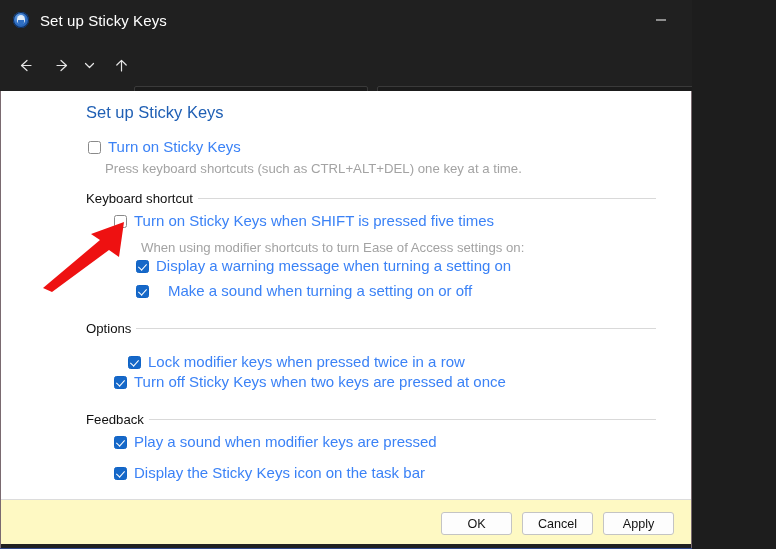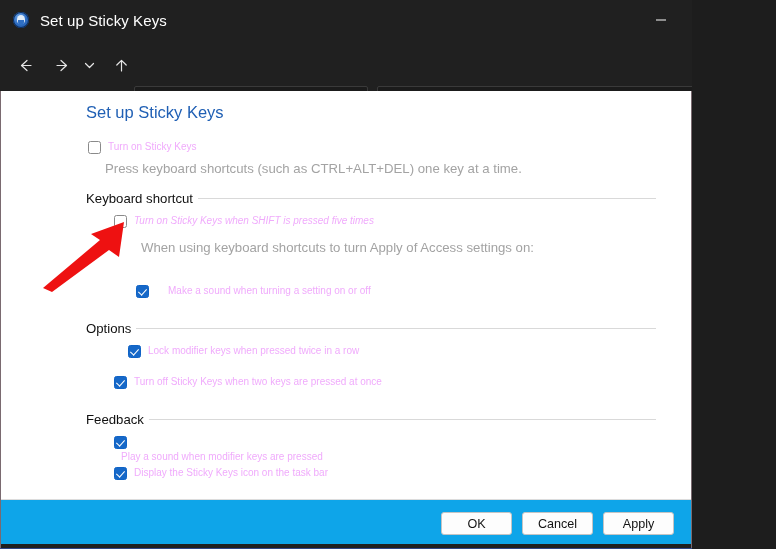--- a/index.html
+++ b/index.html
@@ -259,22 +259,22 @@
     content: "";
     position: absolute;
     left: 3.3px; top: 1.4px;
     width: 4px; height: 7px;
     border: solid #ffffff;
     border-width: 0 1.7px 1.7px 0;
     transform: rotate(42deg);
   }
   .cb-label {
     margin-left: 7px;
-    font-size: 10px;
-    color: #f0abfc;
+    font-size: 15px;
+    color: #3b82f6;
     line-height: 15px;
   }
 
   .plain-text {
     position: absolute;
     font-size: 13.2px;
     color: #a3a3a3;
     white-space: nowrap;
   }
 
@@ -315,21 +315,21 @@
     border-radius: 2px;
     background: #8a8a8a;
   }
 
   
   #footer {
     position: absolute;
     left: 1px; top: 499px;
     width: 773px;
     height: 44px;
-    background: #0ea5e9;
+    background: #fef9c3;
     border-top: 1px solid #dcdcdc;
   }
   .dlg-btn {
     position: absolute;
     top: 12px;
     height: 23px;
     background: #fdfdfd;
     border: 1px solid #c4c4c4;
     border-radius: 3px;
     font-family: "Liberation Sans", sans-serif;
@@ -459,54 +459,58 @@
     <div class="cb-label">Turn on Sticky Keys</div>
   </div>
 
   <div class="plain-text" style="left:105px; top:161px;">Press keyboard shortcuts (such as CTRL+ALT+DEL) one key at a time.</div>
 
   <div class="group" style="left:86px; top:191px;">
     <div class="group-label">Keyboard shortcut</div>
     <div class="group-rule"></div>
   </div>
 
-  <div class="cb-row" style="left:114px; top:213px;font-style:italic;">
+  <div class="cb-row" style="left:114px; top:213px;">
     <div class="cb off"></div>
     <div class="cb-label">Turn on Sticky Keys when SHIFT is pressed five times</div>
   </div>
 
-  <div class="plain-text" style="left:141px; top:240px;">When using keyboard shortcuts to turn Apply of Access settings on:</div>
-
+  <div class="plain-text" style="left:141px; top:240px;">When using modifier shortcuts to turn Ease of Access settings on:</div>
+
+  <div class="cb-row" style="left:136px; top:258px;">
+    <div class="cb on"></div>
+    <div class="cb-label">Display a warning message when turning a setting on</div>
+  </div>
 
   <div class="cb-row" style="left:136px; top:283px;gap:12px;">
     <div class="cb on"></div>
     <div class="cb-label">Make a sound when turning a setting on or off</div>
   </div>
 
   <div class="group" style="left:86px; top:321px;">
     <div class="group-label">Options</div>
     <div class="group-rule"></div>
   </div>
 
-  <div class="cb-row" style="left:114px; top:343px;padding-left:14px;">
+  <div class="cb-row" style="left:114px; top:354px;padding-left:14px;">
     <div class="cb on"></div>
     <div class="cb-label">Lock modifier keys when pressed twice in a row</div>
   </div>
 
   <div class="cb-row" style="left:114px; top:374px;">
     <div class="cb on"></div>
     <div class="cb-label">Turn off Sticky Keys when two keys are pressed at once</div>
   </div>
 
   <div class="group" style="left:86px; top:412px;">
     <div class="group-label">Feedback</div>
     <div class="group-rule"></div>
   </div>
 
-  <div class="cb-row" style="left:114px; top:434px;flex-direction:column;">
+  <div class="cb-row" style="left:114px; top:434px;">
     <div class="cb on"></div>
     <div class="cb-label">Play a sound when modifier keys are pressed</div>
   </div>
 
   <div class="cb-row" style="left:114px; top:465px;">
     <div class="cb on"></div>
     <div class="cb-label">Display the Sticky Keys icon on the task bar</div>
   </div>
 
   <div id="footer">

